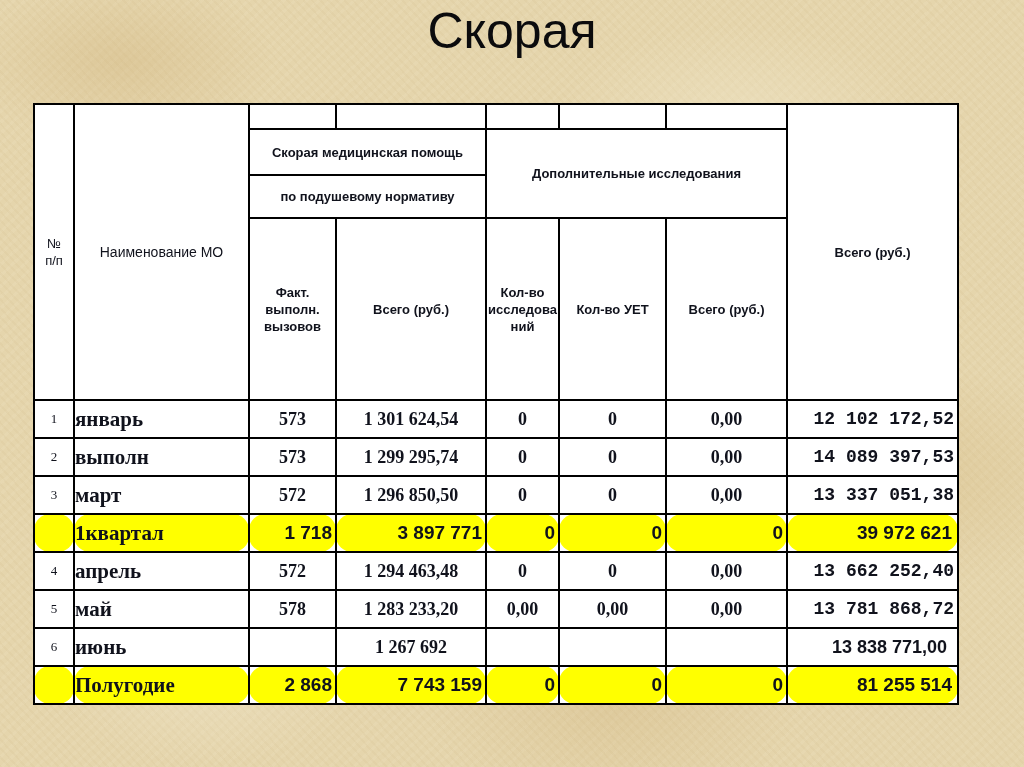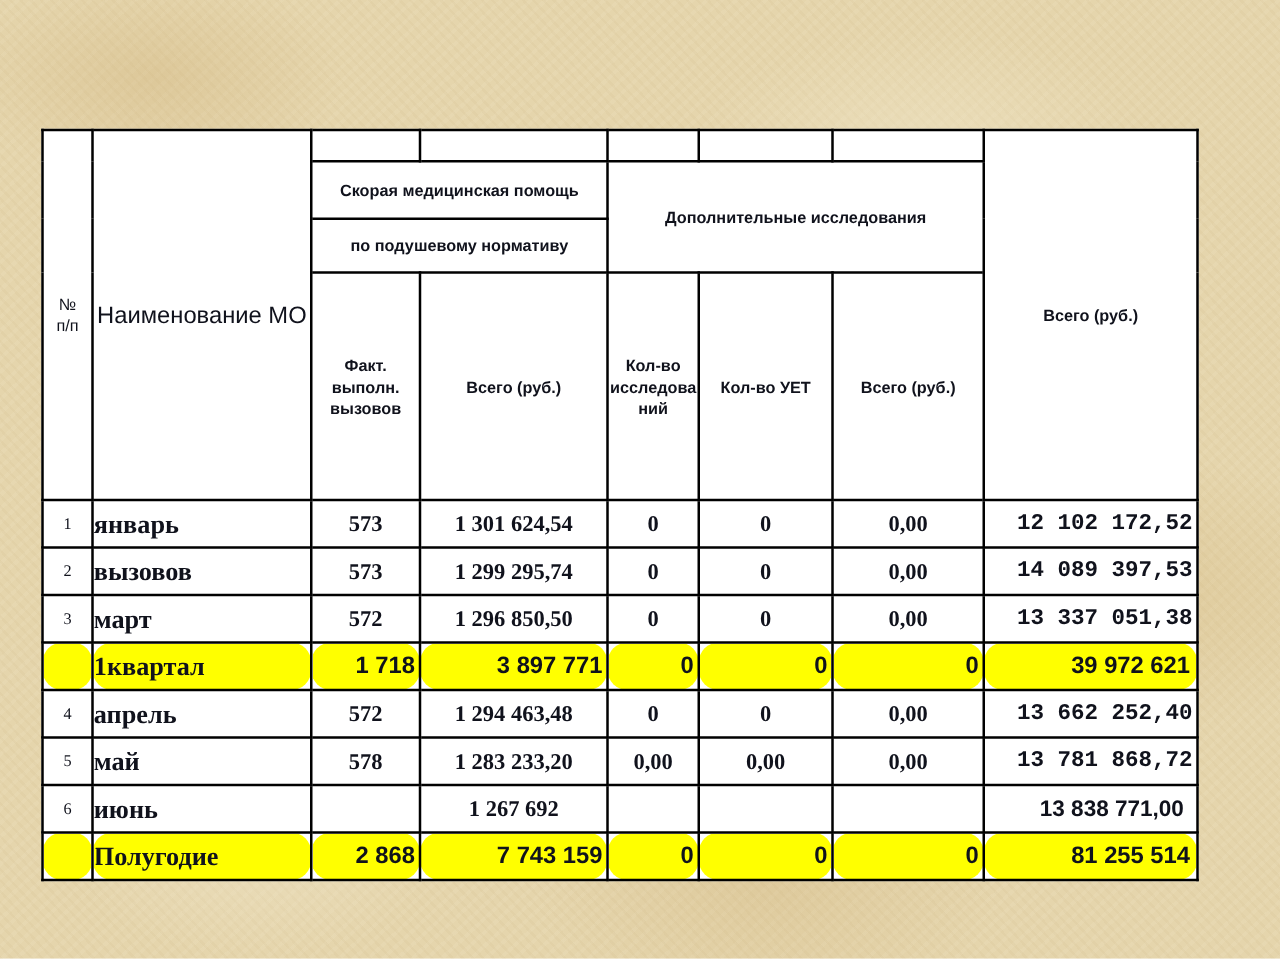--- a/index.html
+++ b/index.html
@@ -51,21 +51,21 @@
   .hr2 td{height:41px;}
   .hr3 td{height:180px;}
   .h-cell{
     text-align:center;
     font-size:13px;
     font-weight:700;
     color:var(--header-text, #23242e);
     line-height:17px;
   }
   .h-num{font-weight:400; white-space:pre-line; font-size:13px;}
-  .h-name{font-weight:400; font-size:19px;margin-left:40px;}
+  .h-name{font-weight:400; font-size:14px;margin-left:40px;}
   .h-research{word-break:break-word; padding:0 3px;}
   
   tr.data-row td{height:36px;}
   .c-num{
     text-align:center;
     font-family:"Liberation Serif", serif;
     font-size:13px;
   }
   .c-label{
     text-align:left;
@@ -107,20 +107,21 @@
     padding-right:5px;
     font-family:"Liberation Sans", sans-serif;
     font-weight:700;
     font-size:19px;
   }
 </style>
 </head>
 <body>
 
 <div class="slide">
+  <div class="slide-title">Скорая</div>
 
   <table class="report">
     <colgroup>
       <col style="width:40px">
         <col style="width:175px">
         <col style="width:87px">
         <col style="width:150px">
       <col style="width:73px">
         <col style="width:107px">
         <col style="width:121px">
@@ -159,21 +160,21 @@
       <td class="c-label">январь</td>
       <td class="c-calls">573</td>
       <td class="c-total">1 301 624,54</td>
       <td class="c-research">0</td>
       <td class="c-uet">0</td>
       <td class="c-dop">0,00</td>
       <td class="c-grand">12 102 172,52</td>
     </tr>
     <tr class="data-row month">
       <td class="c-num">2</td>
-      <td class="c-label">вызовов</td>
+      <td class="c-label">выполн</td>
       <td class="c-calls">573</td>
       <td class="c-total">1 299 295,74</td>
       <td class="c-research">0</td>
       <td class="c-uet">0</td>
       <td class="c-dop">0,00</td>
       <td class="c-grand">14 089 397,53</td>
     </tr>
     <tr class="data-row month">
       <td class="c-num">3</td>
       <td class="c-label">март</td>

